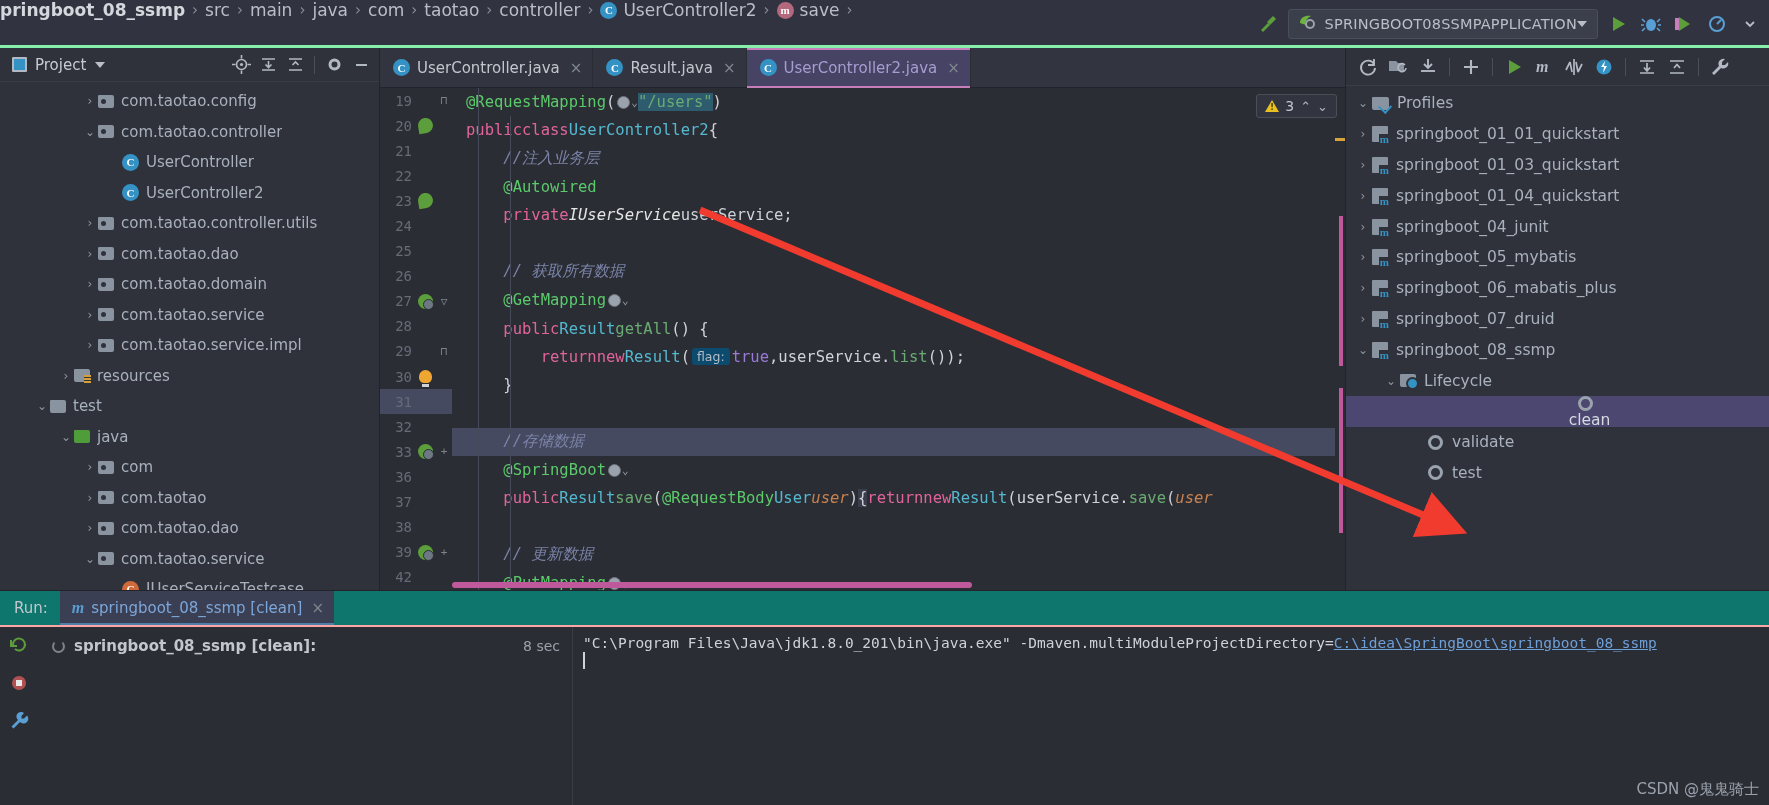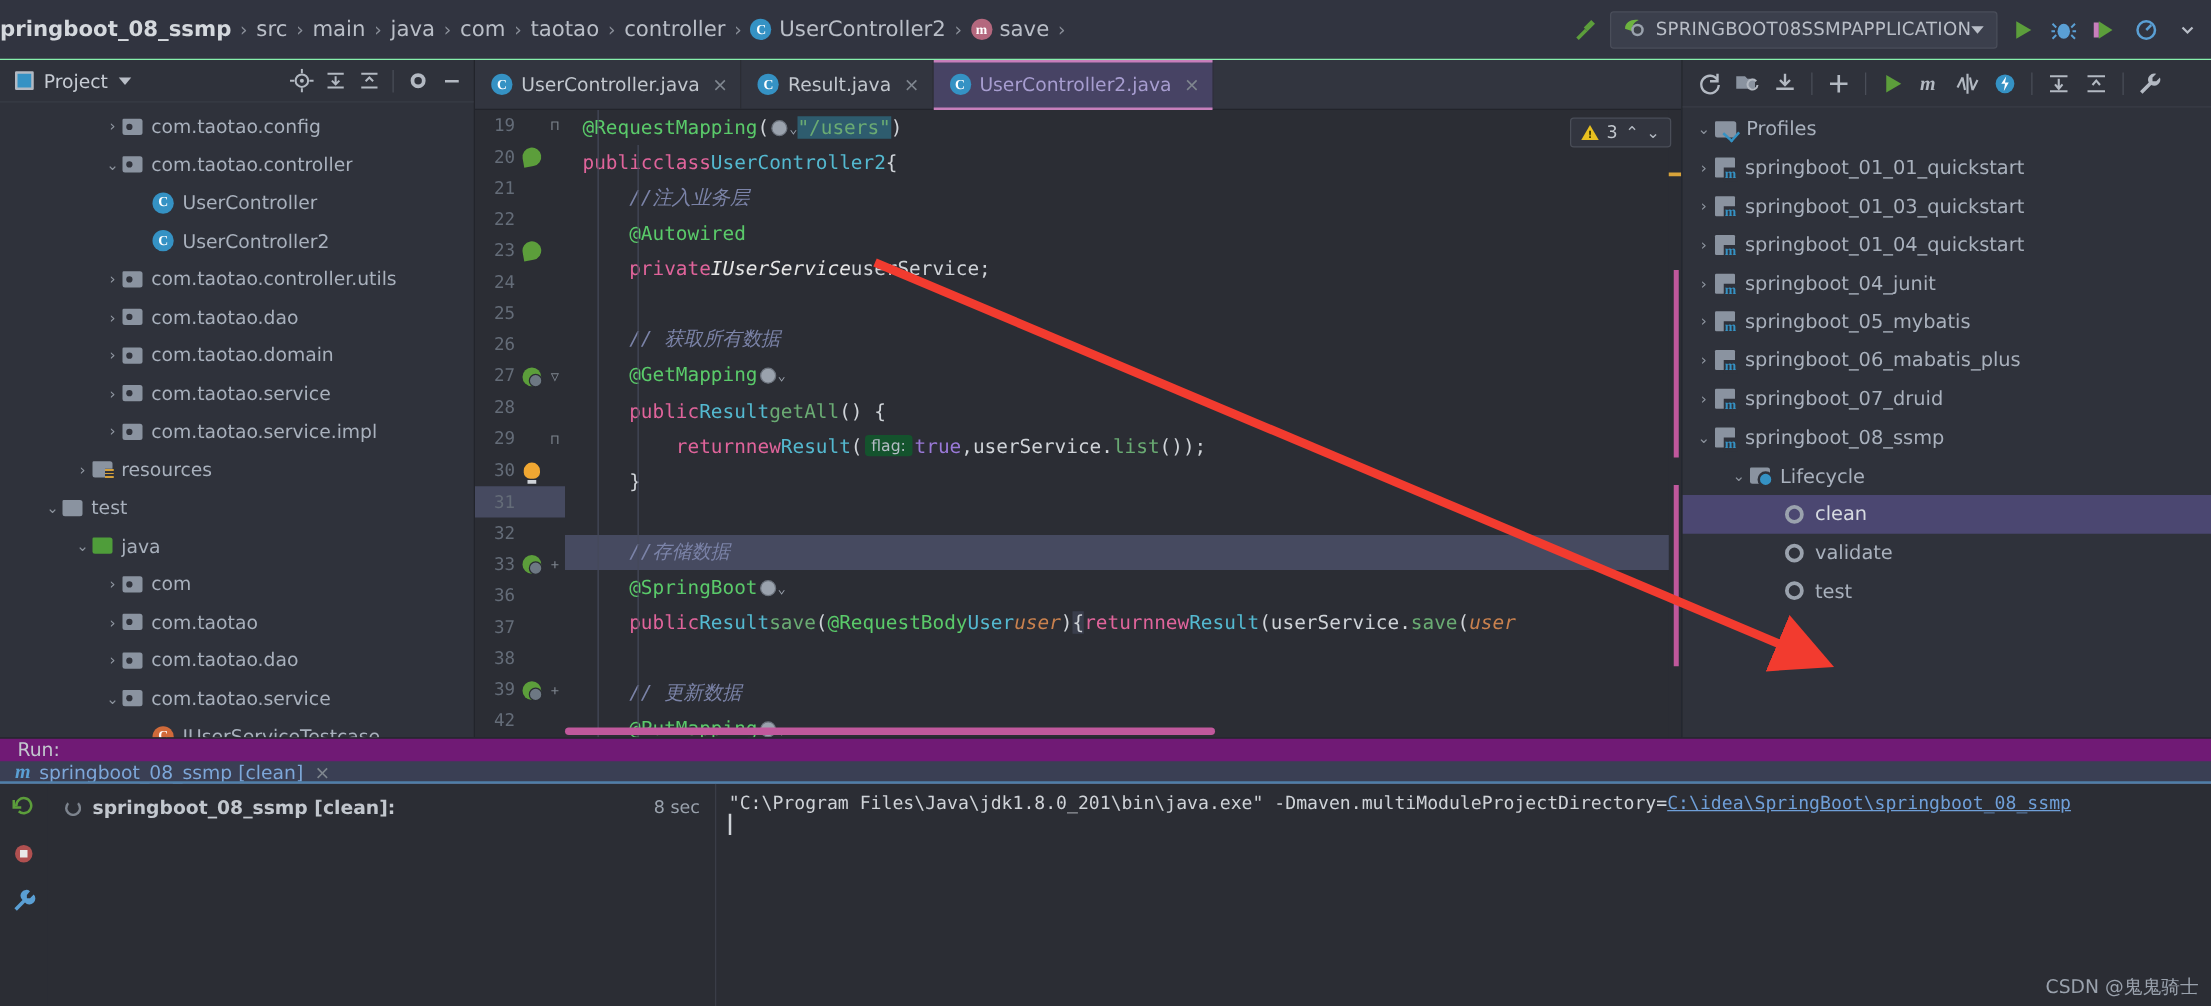--- a/index.html
+++ b/index.html
@@ -13,23 +13,23 @@
     position: relative;
     width: 1769px; height: 805px;
     background: #2b2d34;
     display: flex; flex-direction: column;
   }
 
   
   .topbar {
     height: 48px; min-height: 48px;
     background: #313440;
-    display: flex; align-items: center;
+    display: flex; align-items: flex-start;
     position: relative;
-    border-bottom: 1px solid #86efac;
+    border-bottom: 3px solid #86efac;
   }
   .crumbs { display: flex; align-items: center; padding-left: 0px; }
   .crumb {
     display: flex; align-items: center;
     color: #b9bec7; font-size: 17px;
     white-space: nowrap;
   }
   .crumb.bold { font-weight: bold; color: #d4d8dd; }
   .crumb-sep { color: #8a8f99; font-size: 15px; margin: 0 7px; }
   .cls-badge {
@@ -197,21 +197,21 @@
   .ann { color:#5aca6a; }
   .str { color:#6aab73; }
   .typ { color:#54b9d0; }
   .typ-it { color:#e5e5e5; font-style:italic; }
   .plain { color:#cfd3d8; }
   .cmt { color:#7b83a8; font-style:italic; }
   .num { color:#9a79d8; }
   .param { color:#c9814e; font-style:italic; }
   .fn { color:#6aab73; }
   .chip {
-    background:#14532d; color:#b6bcc6; font-size:12.5px;
+    background:#0c4a6e; color:#b6bcc6; font-size:12.5px;
     padding:1px 5px; border-radius:3px;
     font-family:"DejaVu Sans", sans-serif; margin:0 2px;
   }
   .globe {
     display:inline-flex; align-items:center; margin-left:2px;
   }
   .globe i {
     width:13px; height:13px; border-radius:50%;
     background:#9aa2ad; display:inline-block;
     border:1px solid #6d747e;
@@ -252,21 +252,21 @@
     width: 424px; min-width:424px;
     background:#2f323b; border-left:1px solid #22242b;
     display:flex; flex-direction:column;
   }
   .mv-title { height:38px; display:flex; align-items:center; padding-left:16px; color:#c9ced6; font-size:16px; border-bottom:1px solid #3a3d47;}
   .mv-tools { height:38px; display:flex; align-items:center; padding:0 8px; gap:2px; border-bottom:1px solid #3a3d47;}
   .mv-tool { width:28px;height:28px;display:flex;align-items:center;justify-content:center;cursor:pointer;}
   .mv-sepv{width:1px;height:18px;background:#4a4e58;margin:0 5px;}
   .mv-tree{flex:1;overflow:hidden;padding-top:2px;}
   .mrow{height:30.8px;display:flex;align-items:center;color:#a9b1bd;font-size:15.5px;white-space:nowrap;cursor:pointer;}
-  .mrow.sel{background:#4b4771;color:#d6dae0;}
+  .mrow.sel{background:#4b4771;color:#d6dae0;flex-direction:column;}
   .mrow .arrow{width:18px;display:inline-flex;align-items:center;justify-content:center;color:#8e959f;font-size:12px;}
   .mvn-ico{
     width:16px;height:16px;margin-right:8px;flex:none;position:relative;
     background:#8a93a0;border-radius:1px;
   }
   .mvn-ico::after{
     content:'m';position:absolute;right:-2px;bottom:-3px;color:#3592c4;
     font-size:11px;font-weight:bold;font-family:"Liberation Serif",serif;
     background:#2f323b;line-height:1;padding:0 1px;
   }
@@ -300,23 +300,22 @@
     border-right:2px solid #c6ccd4;border-bottom:2px solid #c6ccd4;transform:rotate(40deg);
   }
 
   
   .bottom {
     height: 215px; min-height:215px;
     background:#2b2d34; border-top:1px solid #22242b;
     display:flex; flex-direction:column; position:relative;
   }
   .runtabs{
-    height:36px;min-height:36px;display:flex;align-items:stretch;background:#701a75;
+    height:36px;min-height:36px;display:flex;align-items:stretch;background:#0f766e;
     border-bottom:2px solid #fca5a5;
-    flex-direction:column;
   }
   .run-label{display:flex;align-items:center;padding:0 12px 0 14px;color:#c2c7ce;font-size:15px;}
   .run-tab{
     display:flex;align-items:center;padding:0 10px 0 12px;background:#3a3f54;
     color:#7da7d9;font-size:15px;position:relative;cursor:pointer;
   }
   .run-tab::before{content:'';position:absolute;left:0;right:0;bottom:0;height:2px;background:#4f7fa8;}
   .run-tab .mvm{color:#5a9fd4;font-style:italic;font-weight:bold;margin-right:7px;font-family:"Liberation Serif",serif;font-size:16px;}
   .run-tab .tclose{margin-left:9px;color:#7f868f;}
   .runbody{flex:1;display:flex;min-height:0;}

